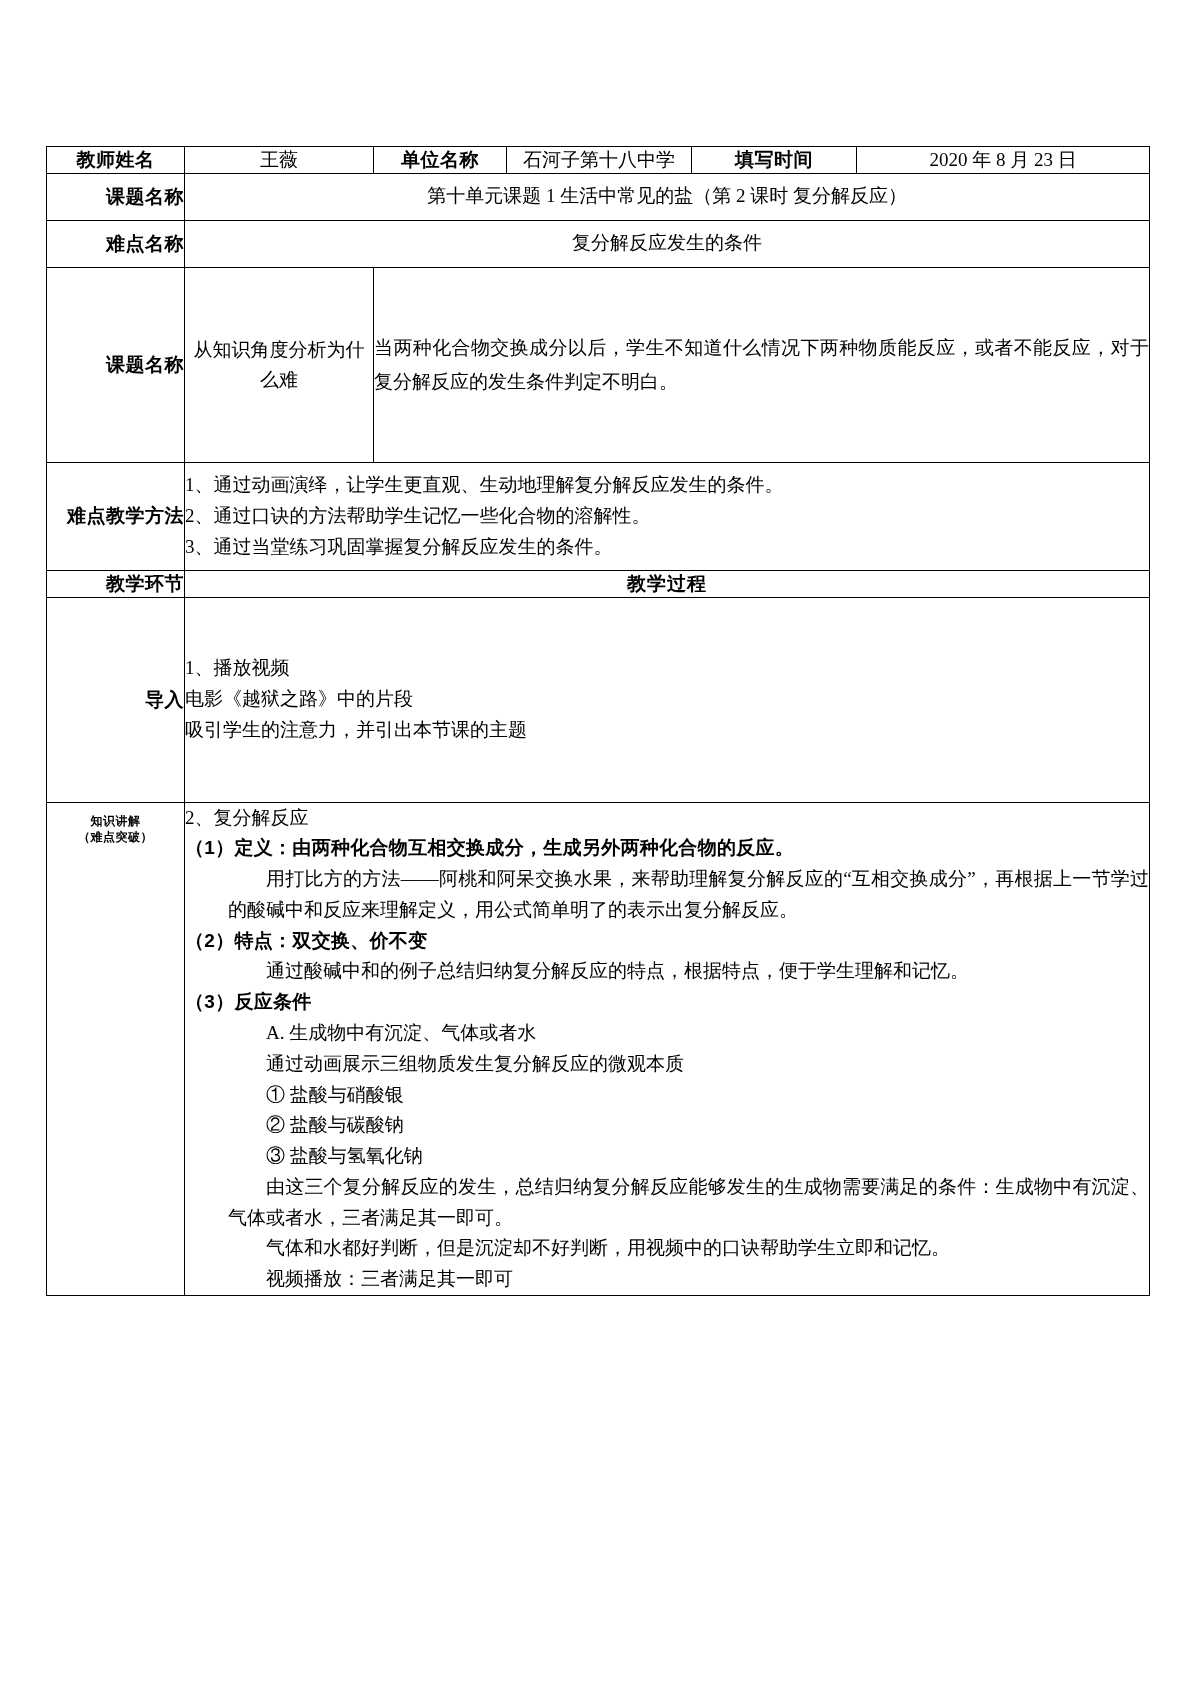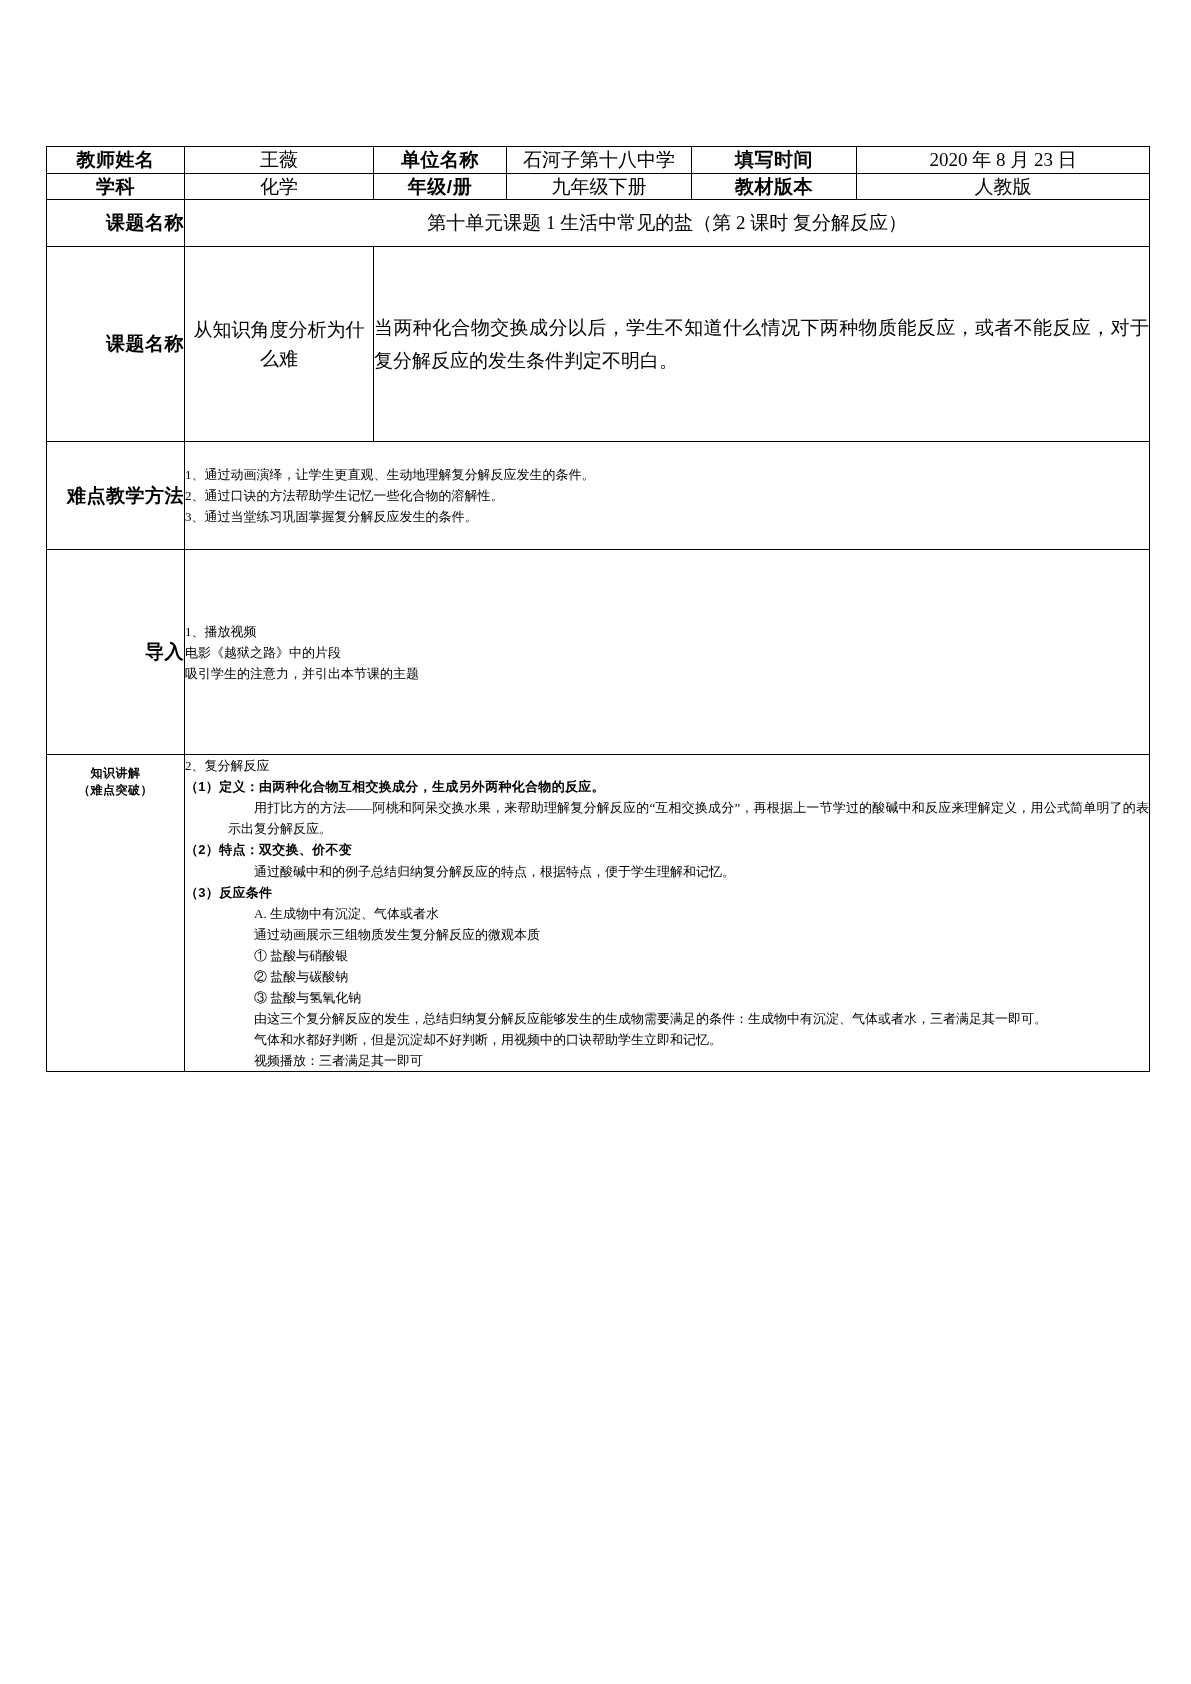--- a/index.html
+++ b/index.html
@@ -52,21 +52,21 @@
     line-height: 1.35;
   }
   .val-center-wide {
     text-align: center;
     font-size: 19px;
     padding: 14px 8px;
     line-height: 1.5;
   }
   .body-cell {
     text-align: left;
-    font-size: 13px;
+    font-size: 19px;
     line-height: 1.62;
     padding: 10px 12px 10px 14px;
     vertical-align: top;
   }
   .body-cell.mid {
     vertical-align: middle;
   }
   .analysis-sub {
     text-align: center;
     font-size: 19px;
@@ -138,50 +138,50 @@
 
       <tr>
         <td class="lbl">教师姓名</td>
         <td class="val">王薇</td>
         <td class="lbl">单位名称</td>
         <td class="val">石河子第十八中学</td>
         <td class="lbl">填写时间</td>
         <td class="val">2020 年 8 月 23 日</td>
       </tr>
 
-      <tr>
-        <td class="lbl">学科</td>
-        <td class="val">化学</td>
-        <td class="lbl">年级/册</td>
-        <td class="val">九年级下册</td>
-        <td class="lbl">教材版本</td>
-        <td class="val">人教版</td>
-      </tr>
 
       <tr>
         <td class="lbl lbl-mid">课题名称</td>
         <td class="val-center-wide" colspan="5" style="height:46px">第十单元课题 1 生活中常见的盐（第 2 课时  复分解反应）</td>
       </tr>
 
+      <tr>
+        <td class="lbl lbl-mid">难点名称</td>
+        <td class="val-center-wide" colspan="5" style="height:46px">复分解反应发生的条件</td>
+      </tr>
 
       <tr style="height:195px">
         <td class="lbl lbl-mid">课题名称</td>
         <td class="analysis-sub">从知识角度分析为什么难</td>
         <td class="analysis-text" colspan="4">当两种化合物交换成分以后，学生不知道什么情况下两种物质能反应，或者不能反应，对于复分解反应的发生条件判定不明白。</td>
       </tr>
 
       <tr style="height:108px">
         <td class="lbl lbl-mid">难点教学方法</td>
         <td class="body-cell mid" colspan="5">
           <p class="p">1、通过动画演绎，让学生更直观、生动地理解复分解反应发生的条件。</p>
           <p class="p">2、通过口诀的方法帮助学生记忆一些化合物的溶解性。</p>
           <p class="p">3、通过当堂练习巩固掌握复分解反应发生的条件。</p>
         </td>
       </tr>
 
+      <tr>
+        <td class="lbl lbl-mid">教学环节</td>
+        <td class="process-head" colspan="5">教学过程</td>
+      </tr>
 
       <tr style="height:205px">
         <td class="lbl lbl-mid">导入</td>
         <td class="body-cell mid" colspan="5">
           <p class="p">1、播放视频</p>
           <p class="p">电影《越狱之路》中的片段</p>
           <p class="p">吸引学生的注意力，并引出本节课的主题</p>
         </td>
       </tr>
 

